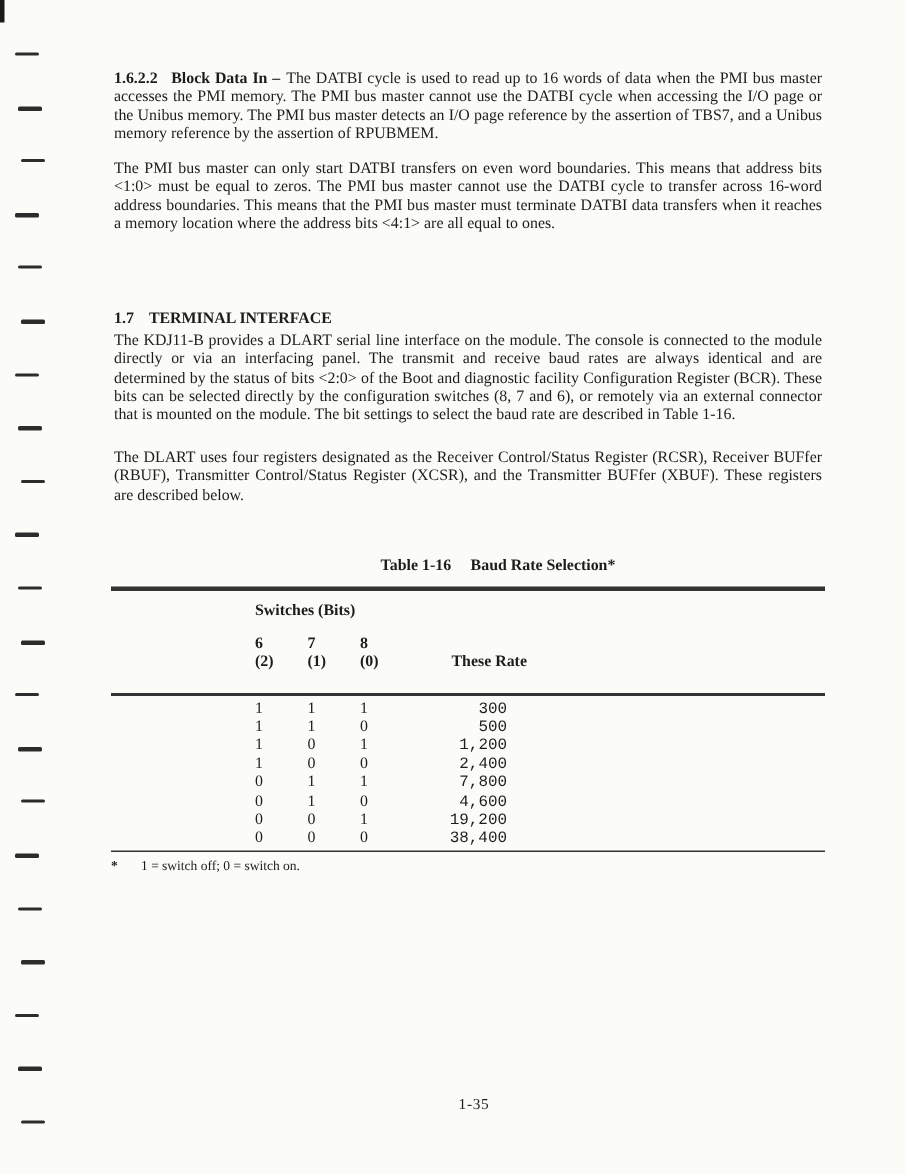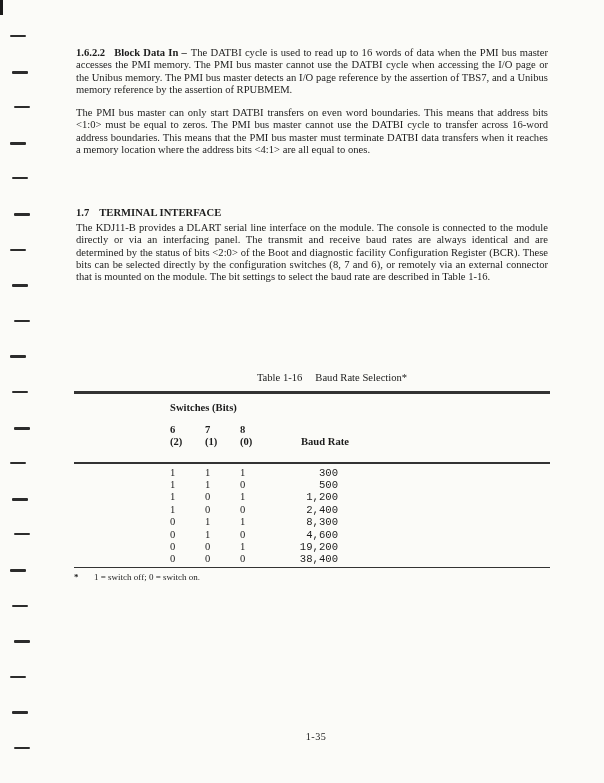--- a/index.html
+++ b/index.html
@@ -10,21 +10,21 @@
   }
   .corner-mark{position:absolute;left:0;top:0;width:3px;height:15px;background:#1a1a1a;}
   .binding-marks{position:absolute;left:0;top:0;width:40px;height:783px;}
   .mark{position:absolute;width:16px;border-radius:1px;background:#2c2c2c;}
   .block{position:absolute;left:76px;width:472px;}
   p.para{margin:0;font-size:10.6px;line-height:12.3px;text-align:justify;}
   .secnum{font-weight:bold;margin-right:9px;}
   .sectitle{font-weight:bold;margin-right:4px;}
   .s17-head{font-weight:bold;font-size:10.6px;line-height:13px;margin:0 0 3px 0;}
   .s17-head .secnum{margin-right:10px;}
-  .table-title{position:absolute;left:76px;width:472px;text-align:center;font-weight:normal;font-size:10.6px;}
+  .table-title{position:absolute;left:76px;width:472px;text-align:center;font-weight:bold;font-size:10.6px;}
   .table-title .inner{display:inline-block;margin-left:40px;}
   .tt-label{margin-right:13px;}
   .table-block{position:absolute;left:74px;width:476px;}
   .rule{background:#333;}
   .rule-top{height:2.5px;}
   .rule-mid{height:2px;margin-top:14px;}
   .rule-bottom{height:1.5px;margin-top:1px;}
   .tgroup{margin-top:8px;padding-left:96px;font-weight:bold;font-size:10.6px;line-height:12px;}
   .thead{margin-top:10px;}
   .trow{display:grid;grid-template-columns:35px 35px 35px 75px;padding-left:96px;font-size:10.6px;line-height:12px;}
@@ -70,40 +70,41 @@
   <p class="para block" style="top:47px"><span class="secnum">1.6.2.2</span><span class="sectitle">Block Data In –</span><span>The DATBI cycle is used to read up to 16 words of data when the PMI bus master accesses the PMI memory. The PMI bus master cannot use the DATBI cycle when accessing the I/O page or the Unibus memory. The PMI bus master detects an I/O page reference by the assertion of TBS7, and a Unibus memory reference by the assertion of RPUBMEM.</span></p>
 
   <p class="para block" style="top:107px"><span>The PMI bus master can only start DATBI transfers on even word boundaries. This means that address bits &lt;1:0&gt; must be equal to zeros. The PMI bus master cannot use the DATBI cycle to transfer across 16-word address boundaries. This means that the PMI bus master must terminate DATBI data transfers when it reaches a memory location where the address bits &lt;4:1&gt; are all equal to ones.</span></p>
 
 
   <div class="block" style="top:206px">
     <div class="s17-head"><span class="secnum">1.7</span><span>TERMINAL INTERFACE</span></div>
     <p class="para">The KDJ11-B provides a DLART serial line interface on the module. The console is connected to the module directly or via an interfacing panel. The transmit and receive baud rates are always identical and are determined by the status of bits &lt;2:0&gt; of the Boot and diagnostic facility Configuration Register (BCR). These bits can be selected directly by the configuration switches (8, 7 and 6), or remotely via an external connector that is mounted on the module. The bit settings to select the baud rate are described in Table 1-16.</p>
   </div>
 
+  <p class="para block" style="top:300px"><span>The DLART uses four registers designated as the Receiver Control/Status Register (RCSR), Receiver BUFfer (RBUF), Transmitter Control/Status Register (XCSR), and the Transmitter BUFfer (XBUF). These registers are described below.</span></p>
 
   <div class="table-title" style="top:372px">
     <span class="inner"><span class="tt-label">Table 1-16</span><span>Baud Rate Selection*</span></span>
   </div>
 
   <div class="table-block" style="top:391px">
     <div class="rule rule-top"></div>
     <div class="tgroup">Switches (Bits)</div>
     <div class="thead">
       <div class="trow">
         <span>6</span>
         <span>7</span>
         <span>8</span>
         <span></span>
       </div>
       <div class="trow">
         <span>(2)</span>
         <span>(1)</span>
         <span>(0)</span>
-        <span class="cell-baud-header">Baud Rate</span>
+        <span class="cell-baud-header">These Rate</span>
       </div>
     </div>
     <div class="rule rule-mid"></div>
     <div class="tbody">
       <div class="trow">
         <span>1</span>
           <span>1</span>
           <span>1</span>
           <span class="cell-baud">300</span>
       </div>
@@ -122,21 +123,21 @@
       <div class="trow">
         <span>1</span>
           <span>0</span>
           <span>0</span>
           <span class="cell-baud">2,400</span>
       </div>
       <div class="trow">
         <span>0</span>
           <span>1</span>
           <span>1</span>
-          <span class="cell-baud">8,300</span>
+          <span class="cell-baud">7,800</span>
       </div>
       <div class="trow">
         <span>0</span>
           <span>1</span>
           <span>0</span>
           <span class="cell-baud">4,600</span>
       </div>
       <div class="trow">
         <span>0</span>
           <span>0</span>

